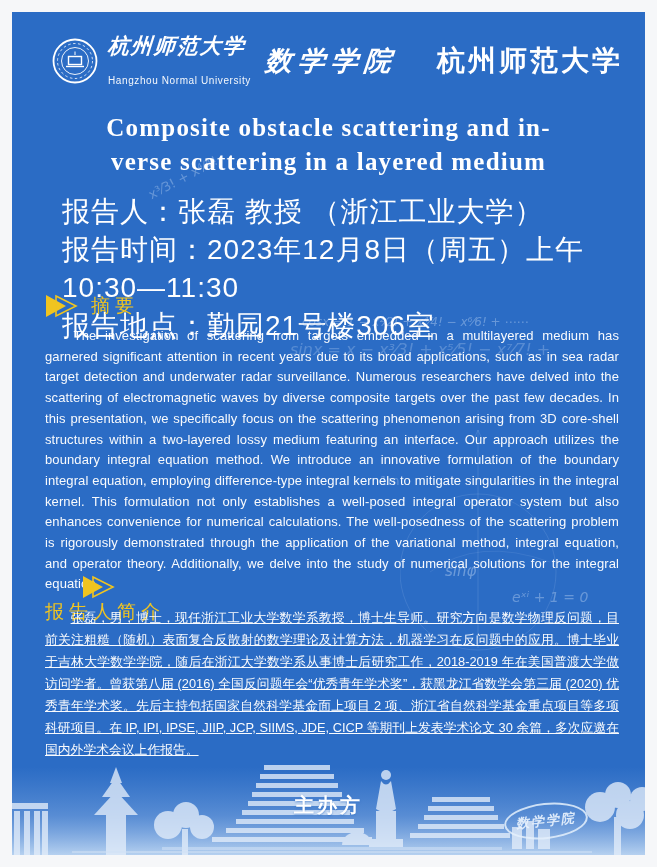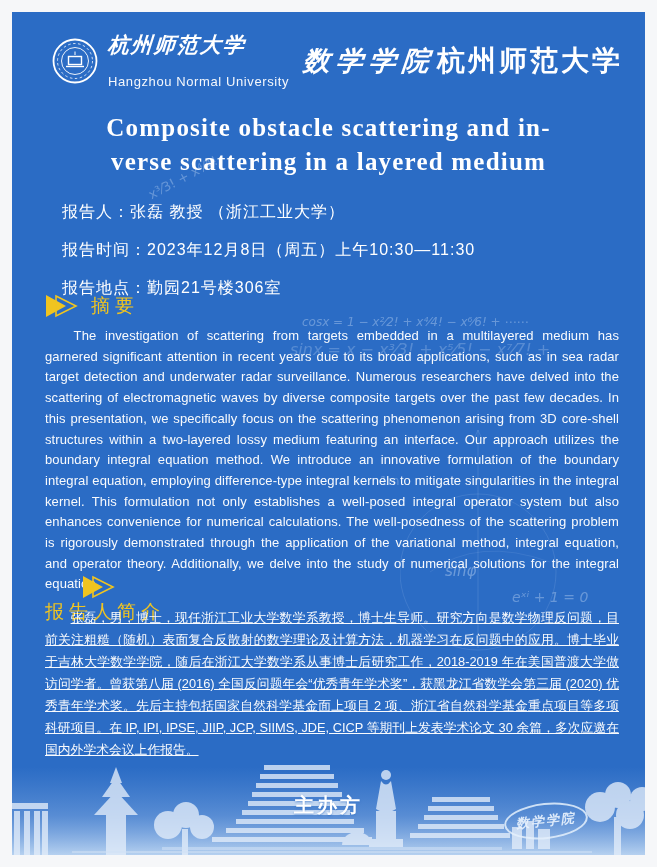--- a/index.html
+++ b/index.html
@@ -15,33 +15,33 @@
     background:#2b6cc5; overflow:hidden; color:#fff;
   }
 
   
   .header { position:absolute; top:18px; left:40px; right:22px; height:62px;
     display:flex; align-items:center; }
   .logo { flex:0 0 auto; }
   .univ-block { margin-left:10px; line-height:1.05; }
   .univ-cn { font-size:21px; font-weight:bold; letter-spacing:2px;
     font-style:italic; transform:skewX(-4deg); }
-  .univ-en { font-size:13px; letter-spacing:0.6px; margin-top:19px; opacity:.95; }
+  .univ-en { font-size:10px; letter-spacing:0.6px; margin-top:19px; opacity:.95; }
   .school-cn { margin-left:14px; font-size:27px; font-weight:bold;
     letter-spacing:6px; font-style:italic; transform:skewX(-5deg); }
   .series-title { margin-left:auto; font-size:28px; font-weight:bold;
     letter-spacing:3px; }
 
   
   .title { position:absolute; top:99px; left:0; width:100%; text-align:center;
     font-family:"Liberation Serif","DejaVu Serif",serif; font-weight:bold;
     font-size:25px; letter-spacing:1.2px; line-height:34px; }
 
   
-  .info { position:absolute; top:181px; left:50px; font-size:16px;
+  .info { position:absolute; top:181px; left:50px; font-size:28px;
     line-height:38px; letter-spacing:1px; }
   .info-row span { display:inline; }
 
   
   .section-head { position:absolute; left:33px; display:flex; align-items:center; }
   .section-head .tri { margin-right:12px; display:block; }
   .section-label { color:#f0c420; font-weight:normal; font-size:19px;
     letter-spacing:5px; }
   .head-abstract { top:281px; }
   .head-bio { top:563px;flex-direction:column; }

